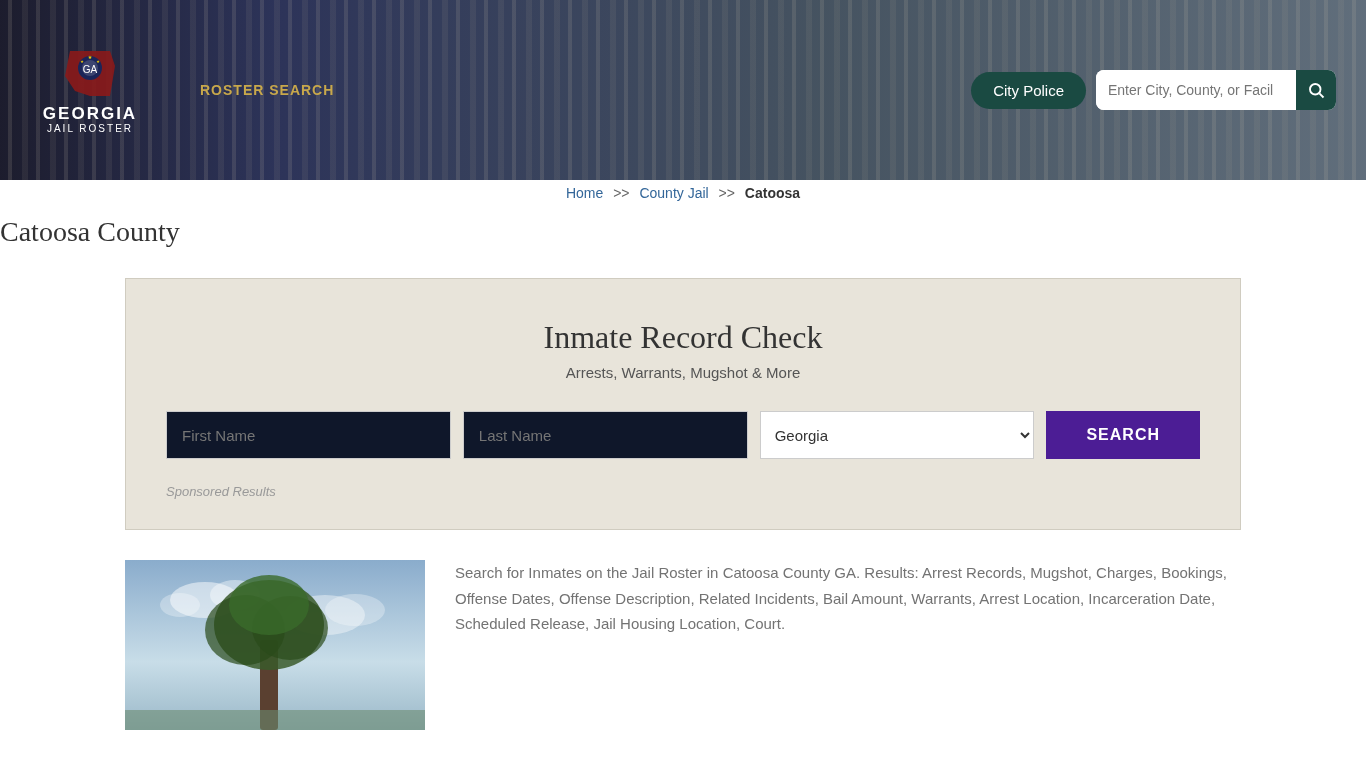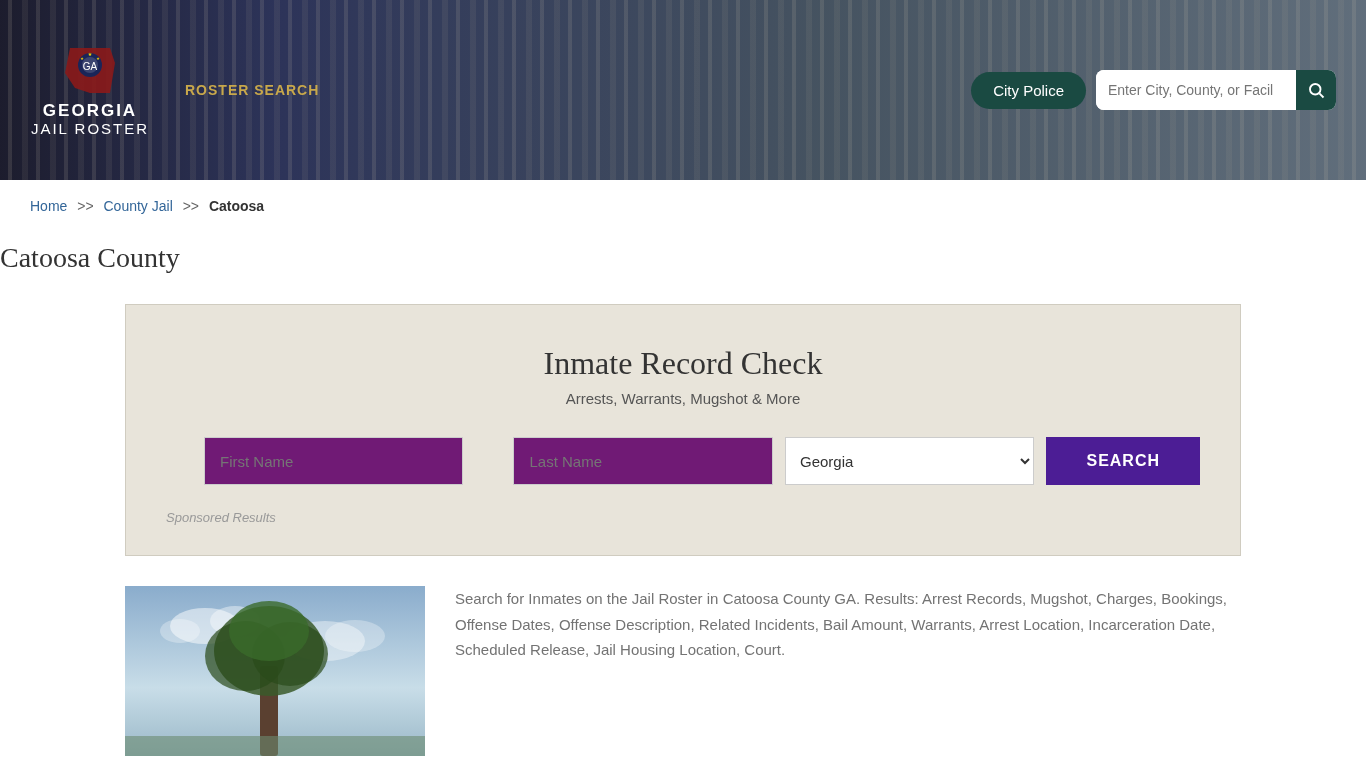--- a/index.html
+++ b/index.html
@@ -31,21 +31,21 @@
           rgba(180,170,150,0.1) 22px, rgba(180,170,150,0.1) 28px
         );
     }
     #header-content {
       position: relative;
       z-index: 10;
       display: flex;
       align-items: center;
       height: 100%;
       padding: 0 30px;
-      gap: 15px;
+      gap: 30px;
     }
     #logo-area {
       display: flex;
       flex-direction: column;
       align-items: center;
       min-width: 120px;
     }
     #logo-icon {
       width: 60px;
       height: 55px;
@@ -57,21 +57,21 @@
       color: #fff;
       line-height: 1.1;
     }
     #logo-georgia {
       font-size: 17px;
       font-weight: bold;
       letter-spacing: 2px;
       font-family: Arial, sans-serif;
     }
     #logo-jail-roster {
-      font-size: 15px;
+      font-size: 10px;
       letter-spacing: 2px;
       font-family: Arial, sans-serif;
     }
     #nav-area {
       flex: 1;
       display: flex;
       align-items: center;
       padding-left: 20px;
     }
     #roster-search-link {
@@ -125,23 +125,24 @@
       cursor: pointer;
       display: flex;
       align-items: center;
       justify-content: center;
       color: #fff;
       font-size: 18px;
     }
 
     
     #breadcrumb {
-      padding: 18px 30px;
+      padding: 5px 30px;
       font-family: Arial, sans-serif;
       font-size: 14px;
+      text-align: center;
     }
     #breadcrumb a {
       color: #336699;
       text-decoration: none;
     }
     #breadcrumb .sep {
       color: #666;
       margin: 0 6px;
     }
     #breadcrumb .current {
@@ -186,22 +187,21 @@
       margin-bottom: 25px;
     }
     .search-input {
       flex: 1;
       height: 48px;
       border: 1px solid #ccc;
       padding: 0 15px;
       font-size: 15px;
       font-family: Arial, sans-serif;
       color: #999;
-      background: #701a75;
-      margin-left: 38px;
+      background: #0f172a;
     }
     #state-select {
       flex: 1;
       height: 48px;
       border: 1px solid #ccc;
       padding: 0 10px;
       font-size: 15px;
       font-family: Arial, sans-serif;
       color: #333;
       background: #fff;

